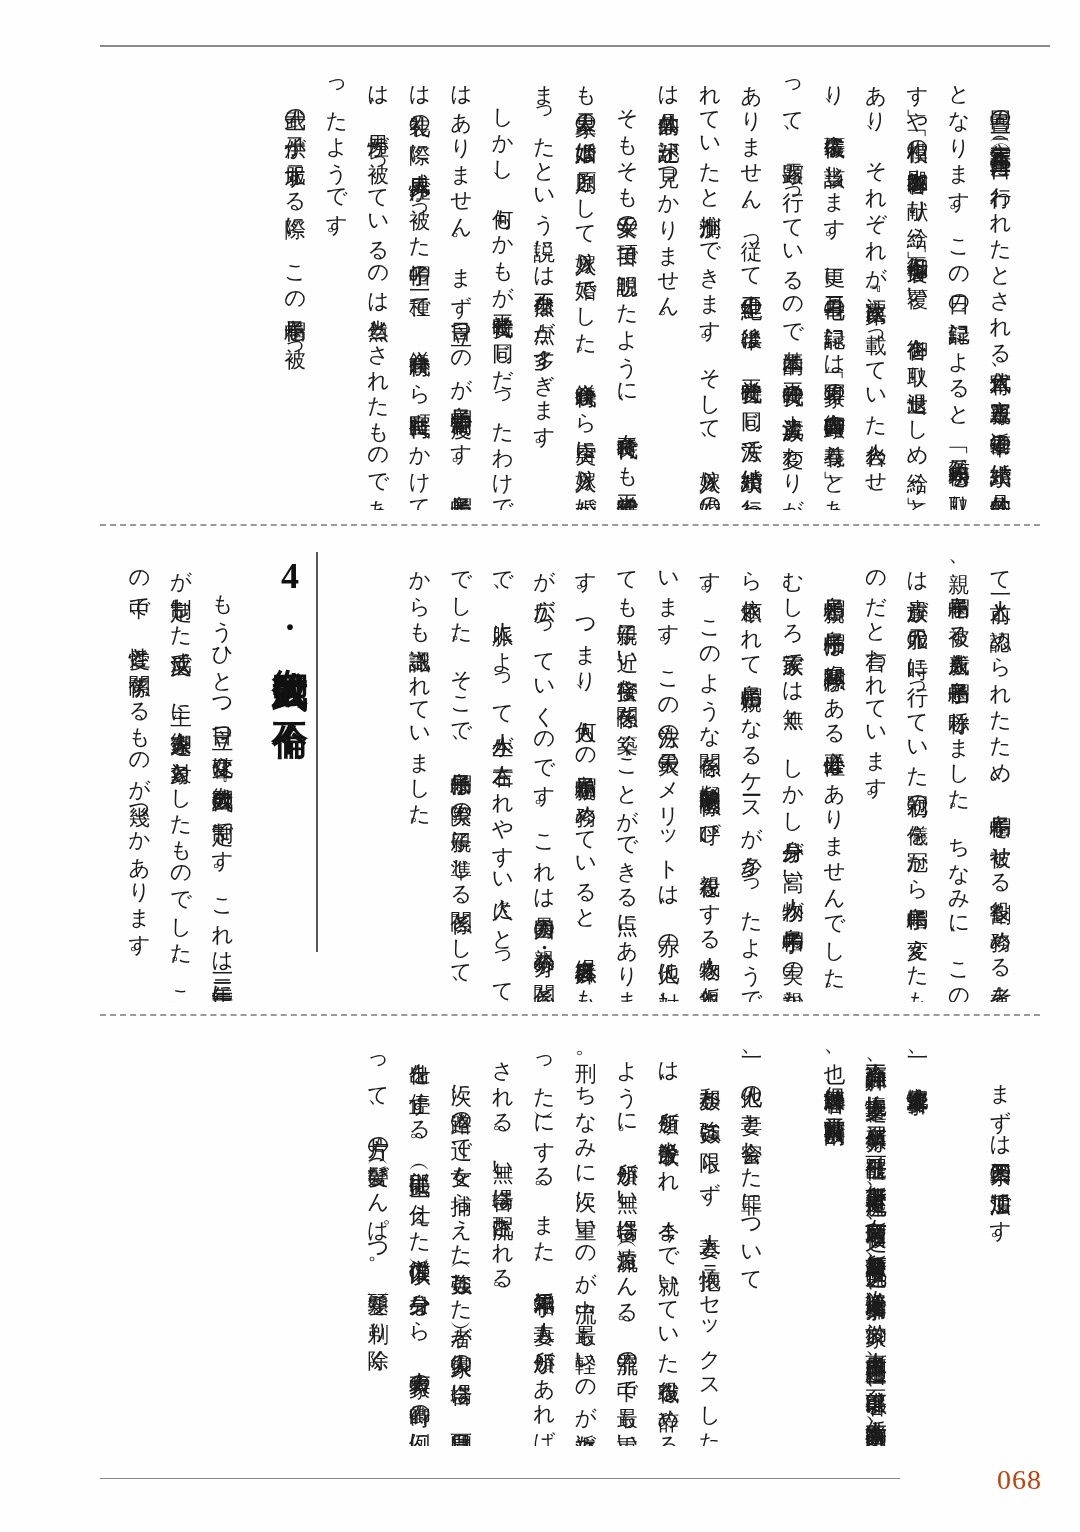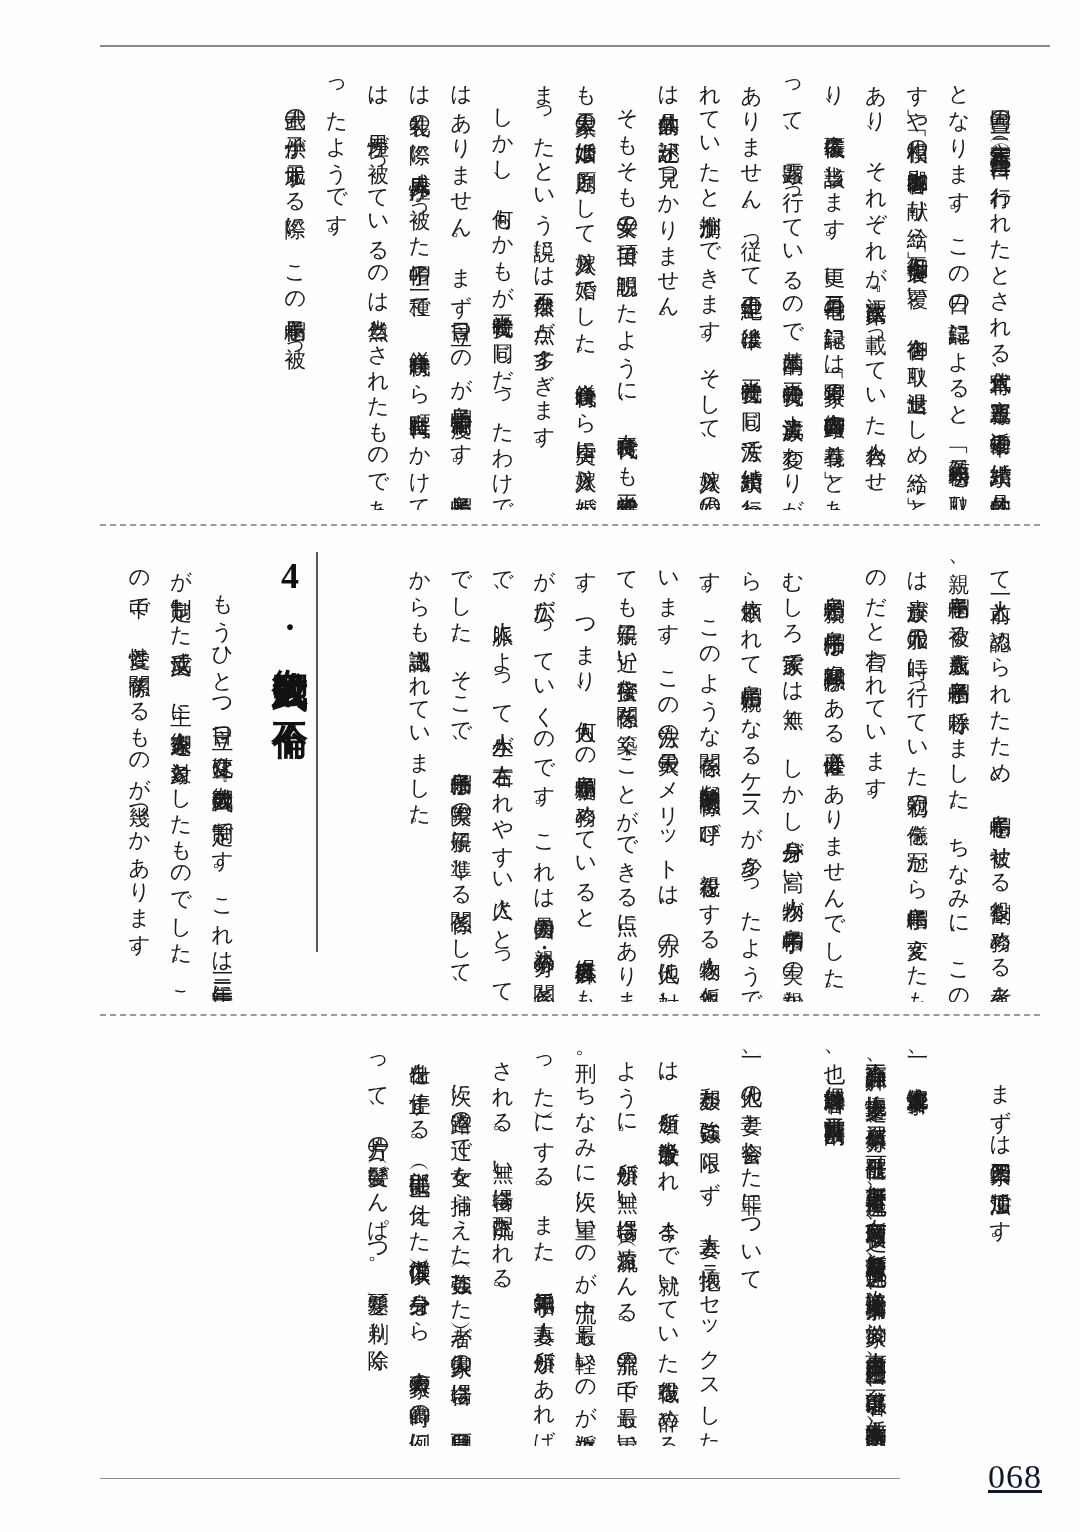--- a/index.html
+++ b/index.html
@@ -118,24 +118,23 @@
     width: 870px;
     height: 400px;
   }
 
   
   #pagenum {
     position: absolute;
     right: 38px;
     bottom: 36px;
     font-family: "Liberation Serif", "DejaVu Serif", serif;
-    font-size: 34px;
+    font-size: 28px;
     letter-spacing: 1px;
-    color: #0f172a;
-    text-decoration: underline;
+    color: #c2410c;
   }
 </style>
 </head>
 <body>
 
 <div id="page">
 
   <div class="rule-top"></div>
   <div class="rule-dashed" id="dash1"></div>
   <div class="rule-dashed" id="dash2"></div>

